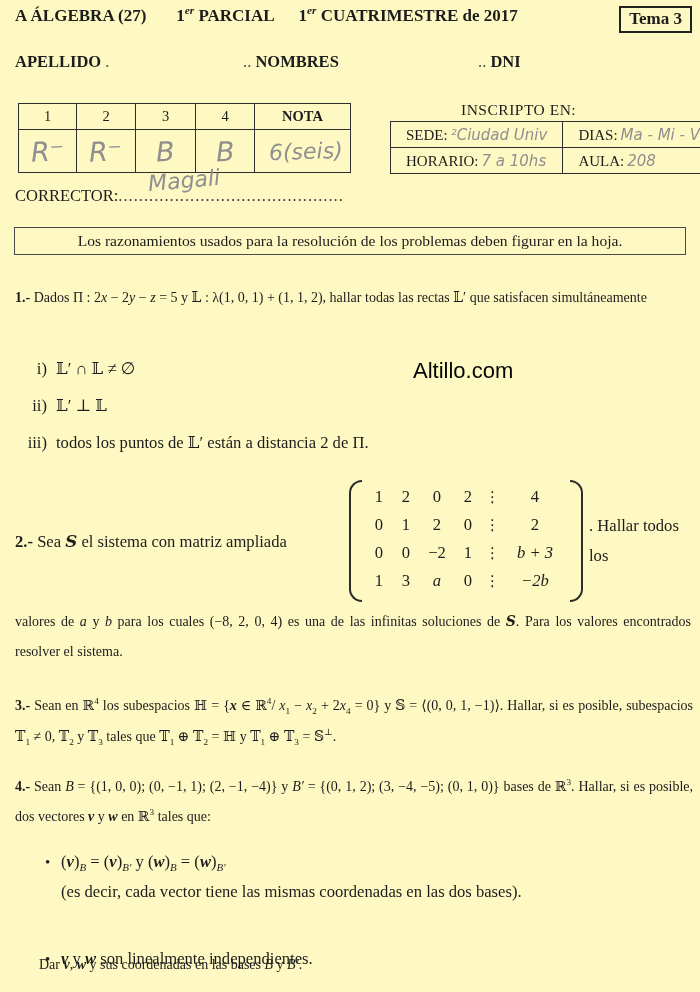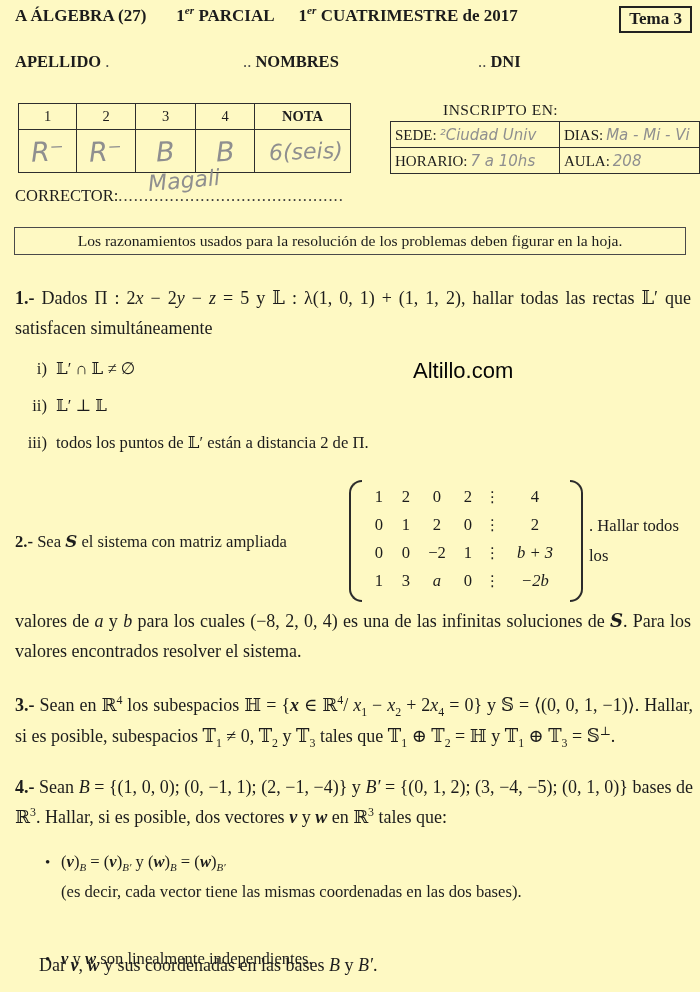--- a/index.html
+++ b/index.html
@@ -38,38 +38,38 @@
   .grade td{border:1.6px solid #2e2e2e;text-align:center;padding:0;}
   .grade .hrow td{height:25px;font-size:14.5px;}
   .grade .mrow td{height:42px;}
   .c1{width:57px}.c2{width:58px}.c3{width:59px}.c4{width:58px}.c5{width:95px;font-weight:bold;}
   .hand{font-family:"DejaVu Sans","Liberation Sans",sans-serif;font-style:italic;color:#8f8f8f;}
   .mark{font-size:27px;display:inline-block;transform:rotate(-3deg);}
   .mark-nota{font-size:22px;white-space:nowrap;display:inline-block;transform:rotate(-2deg);margin-left:6px;}
   .grade .mrow td{overflow:visible;}
 
   
-  .insc-title{left:443px;top:101px;font-size:15.5px;letter-spacing:0.5px;}
+  .insc-title{left:461px;top:101px;font-size:15.5px;letter-spacing:0.5px;}
   .insc{position:absolute;left:390px;top:121px;border-collapse:collapse;}
-  .insc td{border:1.8px solid #2e2e2e;height:25px;font-size:15px;padding:0 4px;white-space:nowrap;overflow:visible;}
+  .insc td{border:1.8px solid #2e2e2e;height:25px;font-size:15px;padding:0 15px;white-space:nowrap;overflow:visible;}
   .insc .ca{width:167px;}
   .insc .cb{width:133px;}
   .insc .hv{font-size:15px;margin-left:3px;}
 
   
   .corrector{top:186px;left:15px;font-size:16.5px;}
   .corr-dots{letter-spacing:1px;color:#3c3c3c;}
   .signature{left:148px;top:168px;font-size:22px;transform:rotate(-5deg);}
 
   
   .notice{top:227px;left:14px;width:672px;border:1.4px solid #4a4a4a;padding:4px 6px;
           font-size:15.6px;text-align:center;box-sizing:border-box;}
 
   
-  .para{font-size:18px;line-height:30px;text-align:justify;}
+  .para{font-size:14px;line-height:30px;text-align:justify;}
   .p1{top:283px;left:15px;width:676px;}
   .items{top:355px;left:15px;width:640px;}
   .item{display:flex;line-height:28px;margin-bottom:9px;font-size:16.6px;}
   .item .ilabel{width:32px;text-align:right;flex:none;}
   .item .itext{margin-left:9px;}
 
   .watermark{left:413px;top:358px;font-family:"Liberation Sans","DejaVu Sans",sans-serif;
              font-size:22px;color:#050505;}
 
   .p2row{top:480px;left:15px;width:678px;display:flex;align-items:center;font-size:16.6px;}

